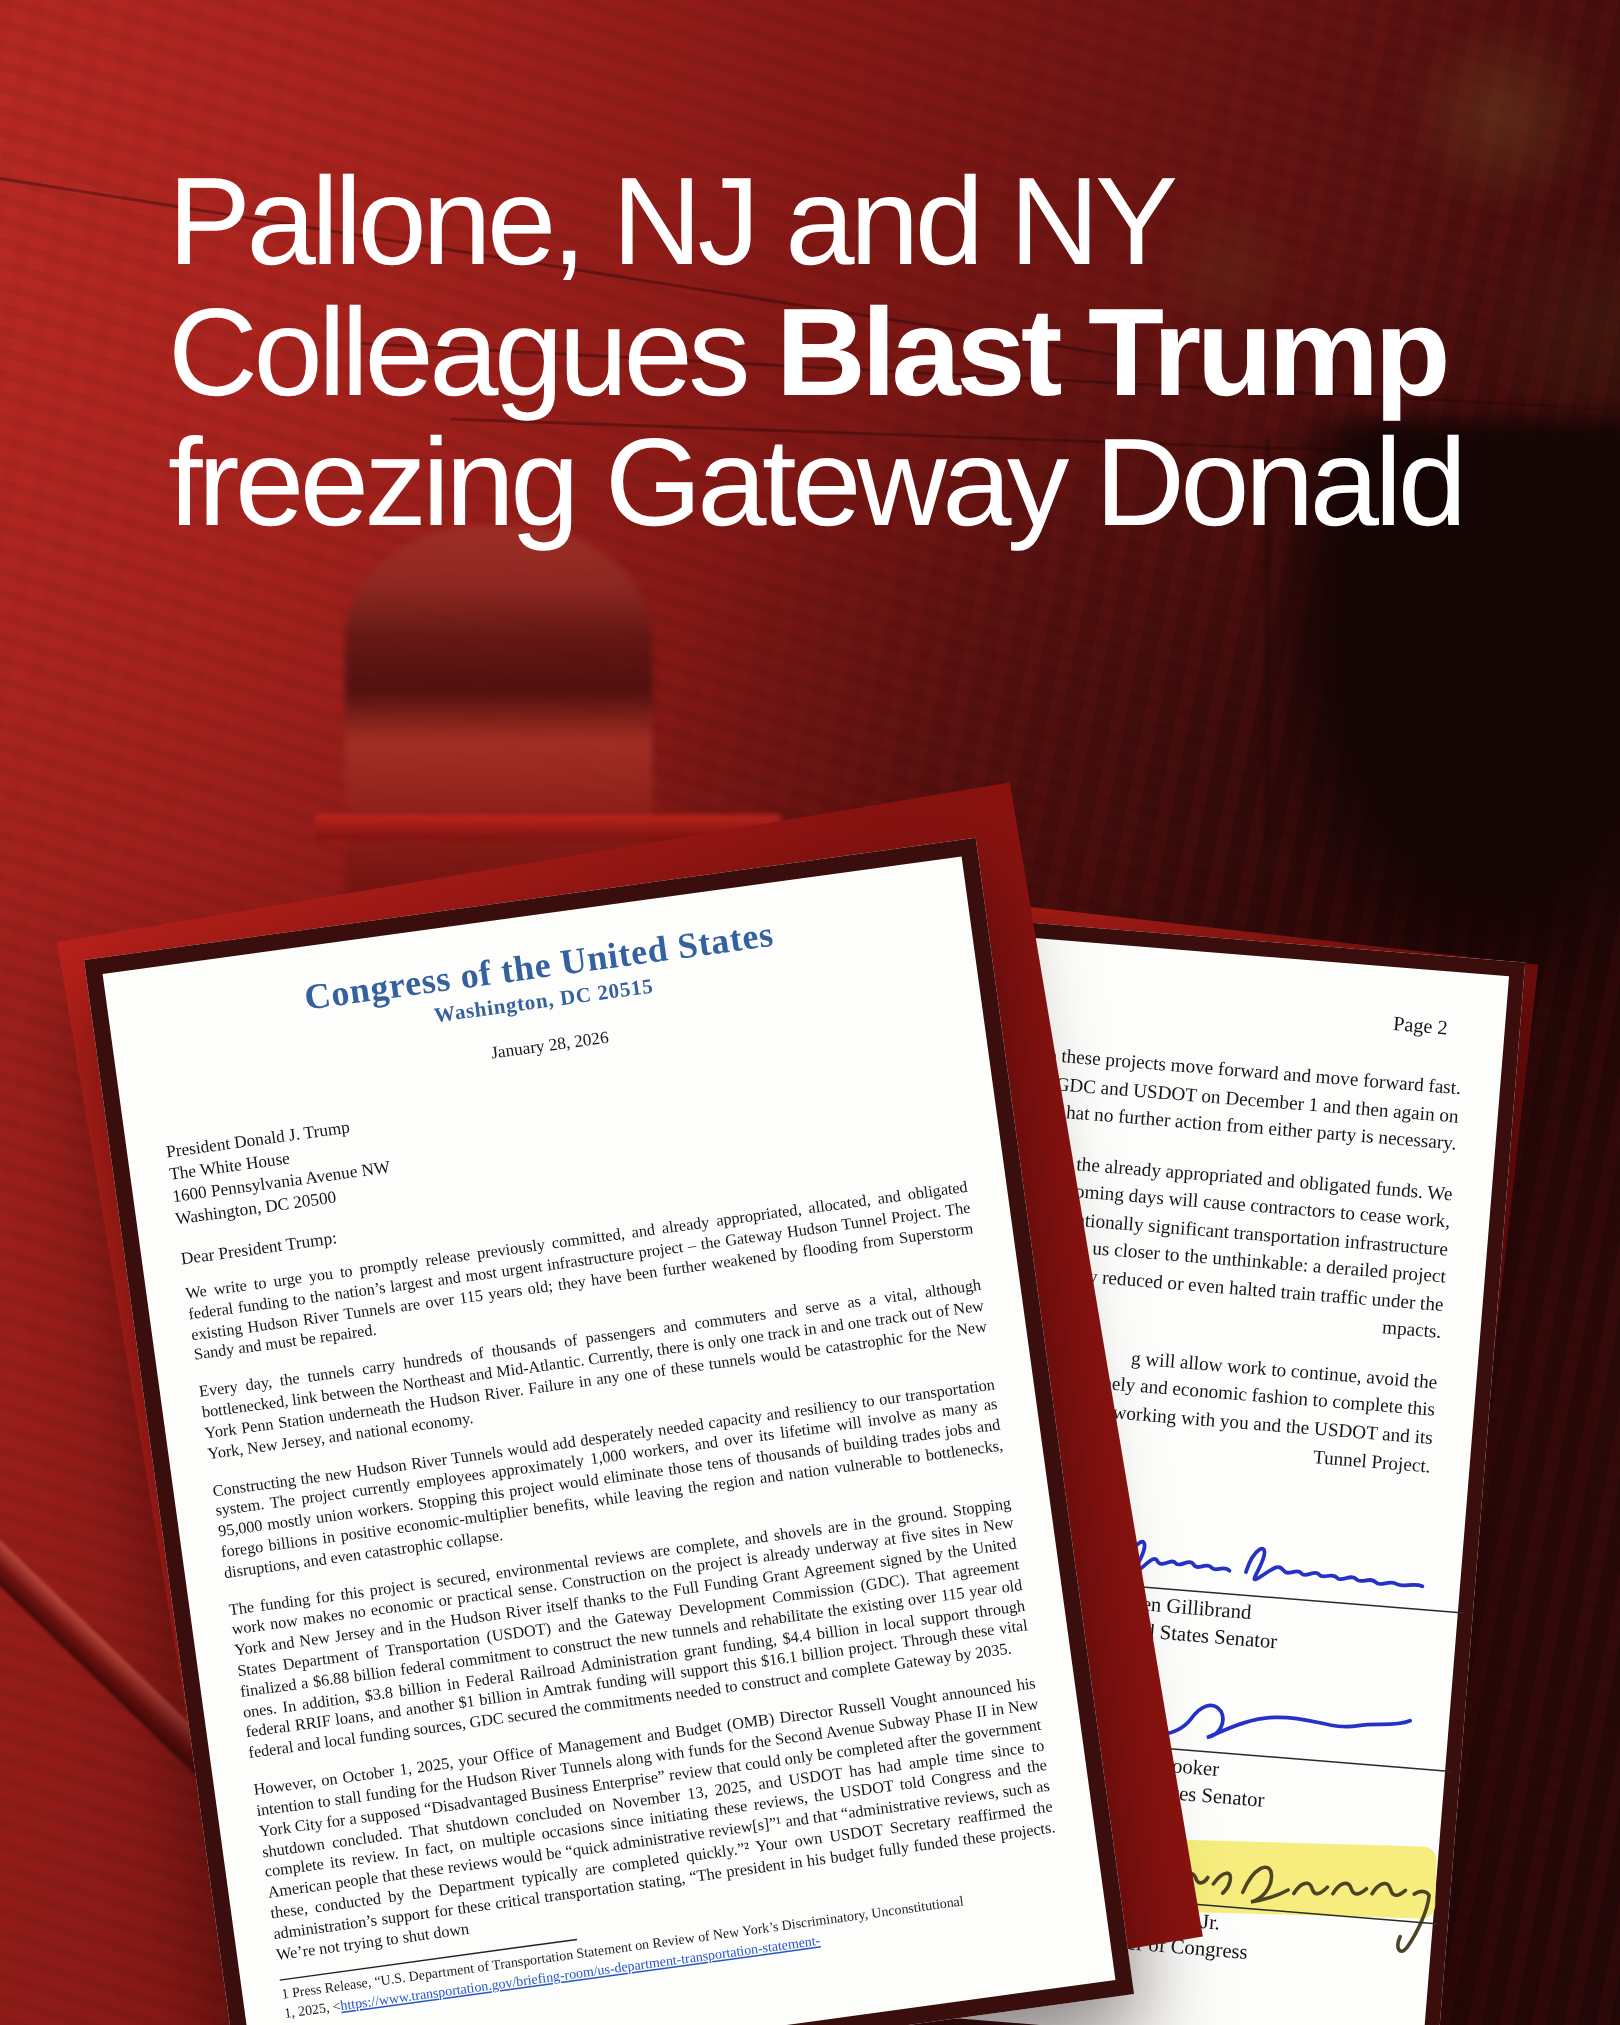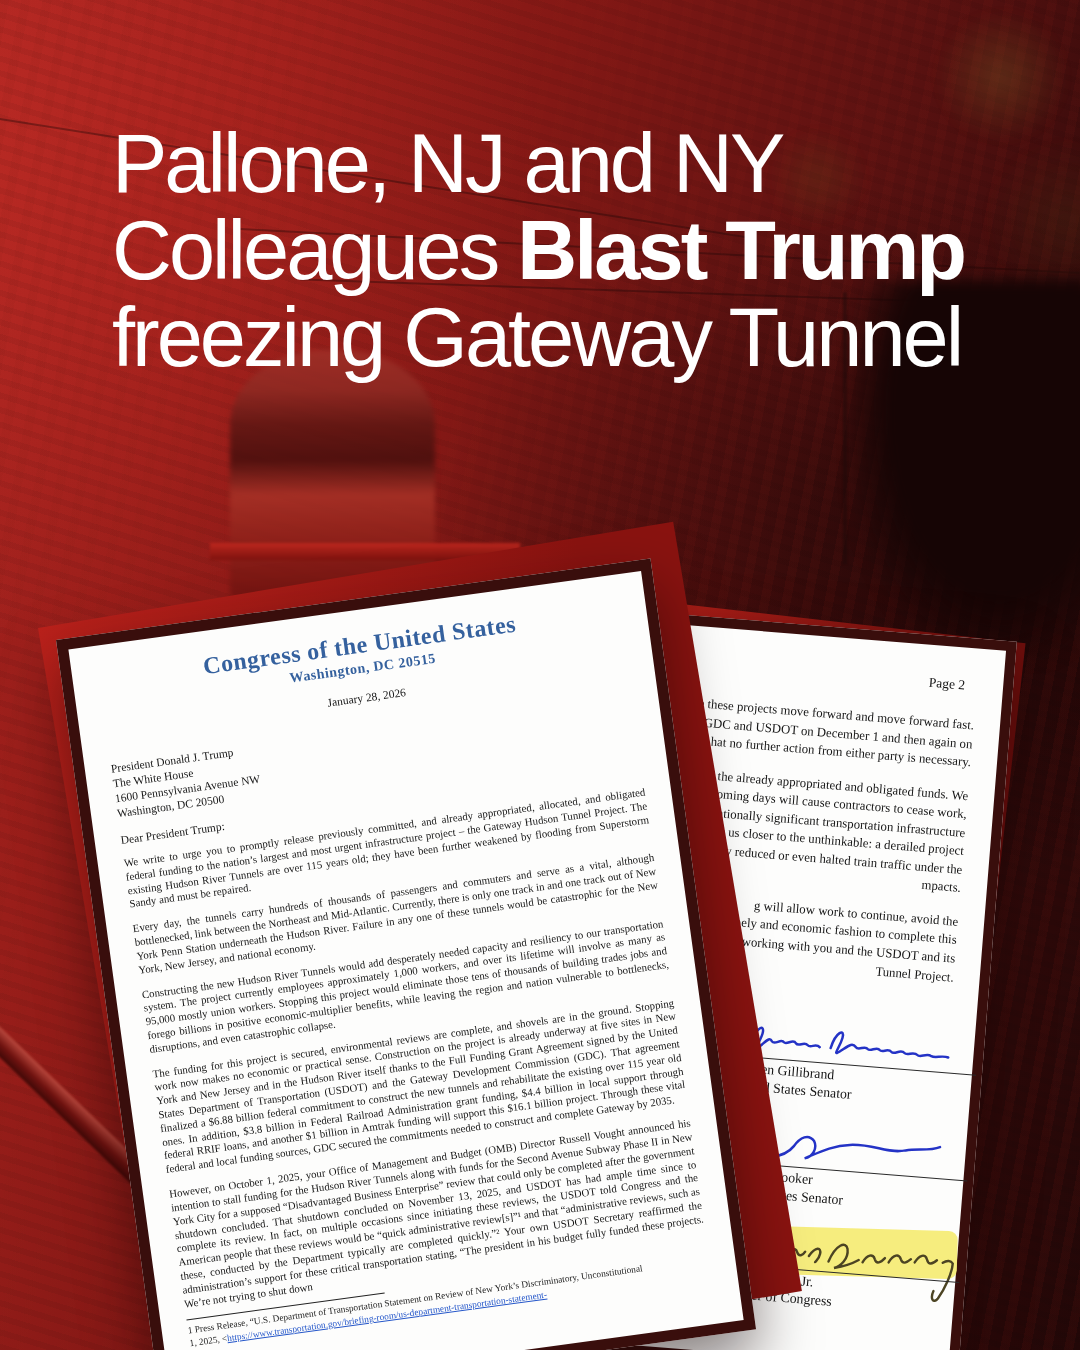--- a/index.html
+++ b/index.html
@@ -29,21 +29,21 @@
     background:radial-gradient(ellipse at 50% 34%, #160505 52%, rgba(22,5,5,0) 76%);}
   .pole{position:absolute;left:843px;top:292px;width:4px;height:272px;background:rgba(28,7,7,.5);z-index:3;filter:blur(1px);}
   .train{position:absolute;left:230px;top:350px;width:205px;height:250px;z-index:3;filter:blur(2.5px);opacity:.85;
     border-radius:95px 95px 10px 10px / 75px 75px 8px 8px;
     background:linear-gradient(#a03028 0%,#8e2a23 16%,#5e1713 30%,#470f0d 44%,#a83227 58%,#8c2019 78%,#6f1310 100%);}
   .train-beam{position:absolute;left:210px;top:543px;width:310px;height:17px;z-index:3;filter:blur(1.5px);opacity:.9;
     background:linear-gradient(#c2281f,#7c110d);}
   .rail{position:absolute;left:-34px;top:994px;width:310px;height:22px;z-index:3;transform:rotate(44deg);transform-origin:0 0;
     background:linear-gradient(#bb483d,#701310 55%,#3f0907);filter:blur(1px);}
 
-  .headline{position:absolute;left:112px;top:120px;z-index:6;color:#ffffff;
+  .headline{position:absolute;left:112px;top:104px;z-index:6;color:#ffffff;
     font-size:83px;line-height:87px;letter-spacing:-3px;font-weight:400;}
   .headline b{font-weight:700;}
 
   .sheet{position:absolute;transform-origin:0 0;}
   .sheet1{left:38px;top:628px;width:644px;height:780px;z-index:24;transform:rotate(-9.5deg);
     background:linear-gradient(100deg,#bb211b,#8a1310 70%);}
   .sheet2{left:646px;top:600px;width:382px;height:700px;z-index:14;transform:rotate(6.5deg);
     background:linear-gradient(95deg,#b52019,#6e0e0c 80%);}
 
   .page{position:absolute;background:#fdfdfc;transform-origin:0 0;box-sizing:border-box;
@@ -90,21 +90,21 @@
   <div class="foliage"></div>
   <div class="tunnel-arch"></div>
   <div class="pole"></div>
   <div class="train"></div>
   <div class="train-beam"></div>
   <div class="rail"></div>
 
   <div class="headline">
     <div><span>Pallone, NJ and NY</span></div>
     <div><span>Colleagues </span><b>Blast Trump</b></div>
-    <div><span>freezing Gateway Tunnel</span></div>
+    <div><span>freezing Gateway Donald</span></div>
   </div>
 
   <div class="sheet sheet2"></div>
 
   <div class="page page2">
     <div class="p2-inner">
       <div class="p2-label">Page 2</div>
       <div class="frag-wrap">
         <div class="frag-par">
           <div class="frag-line">sure these projects move forward and move forward fast.</div>

